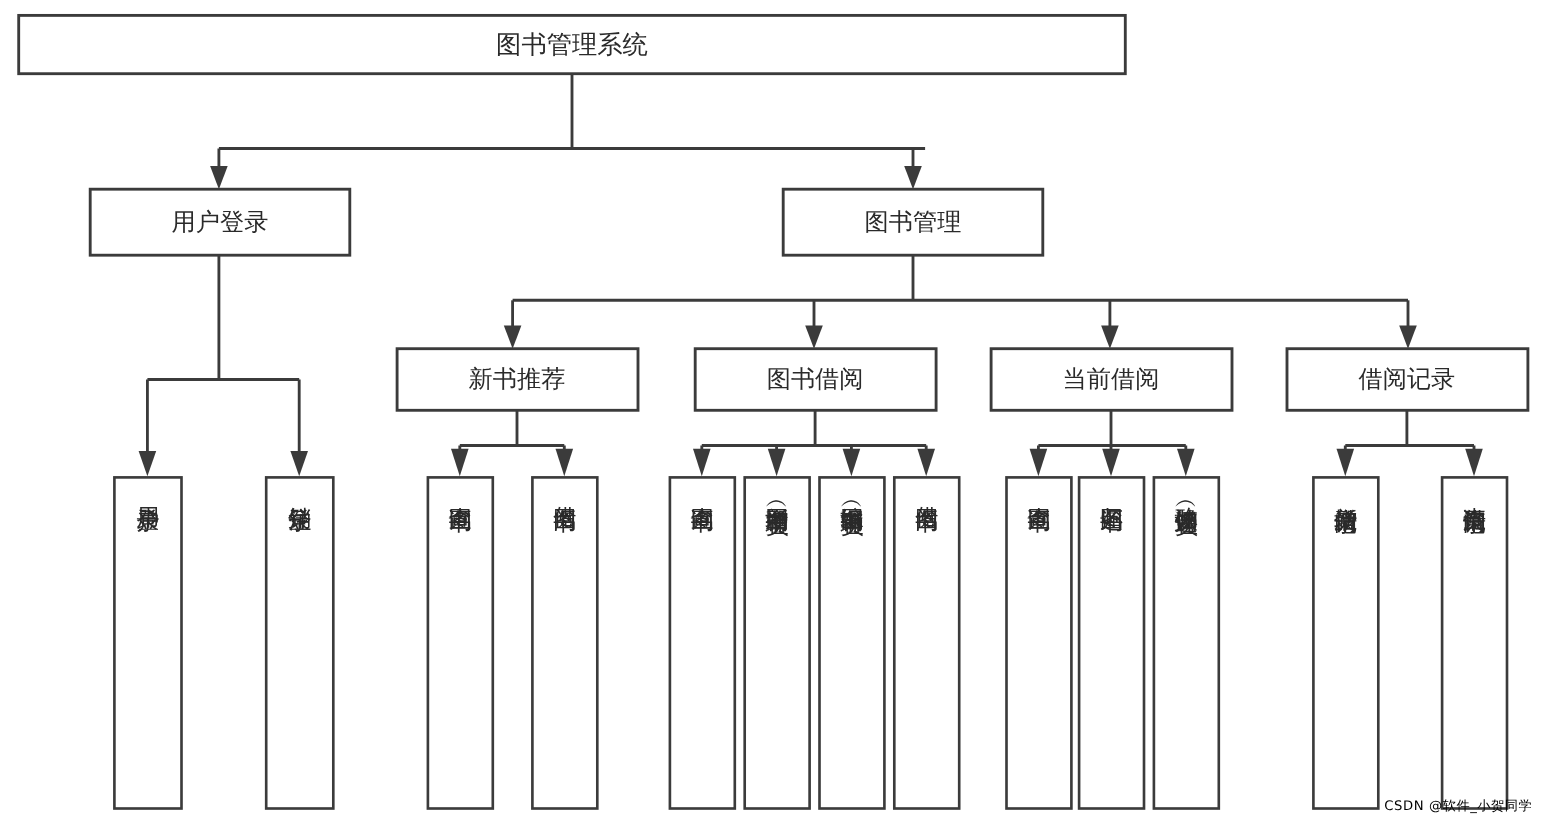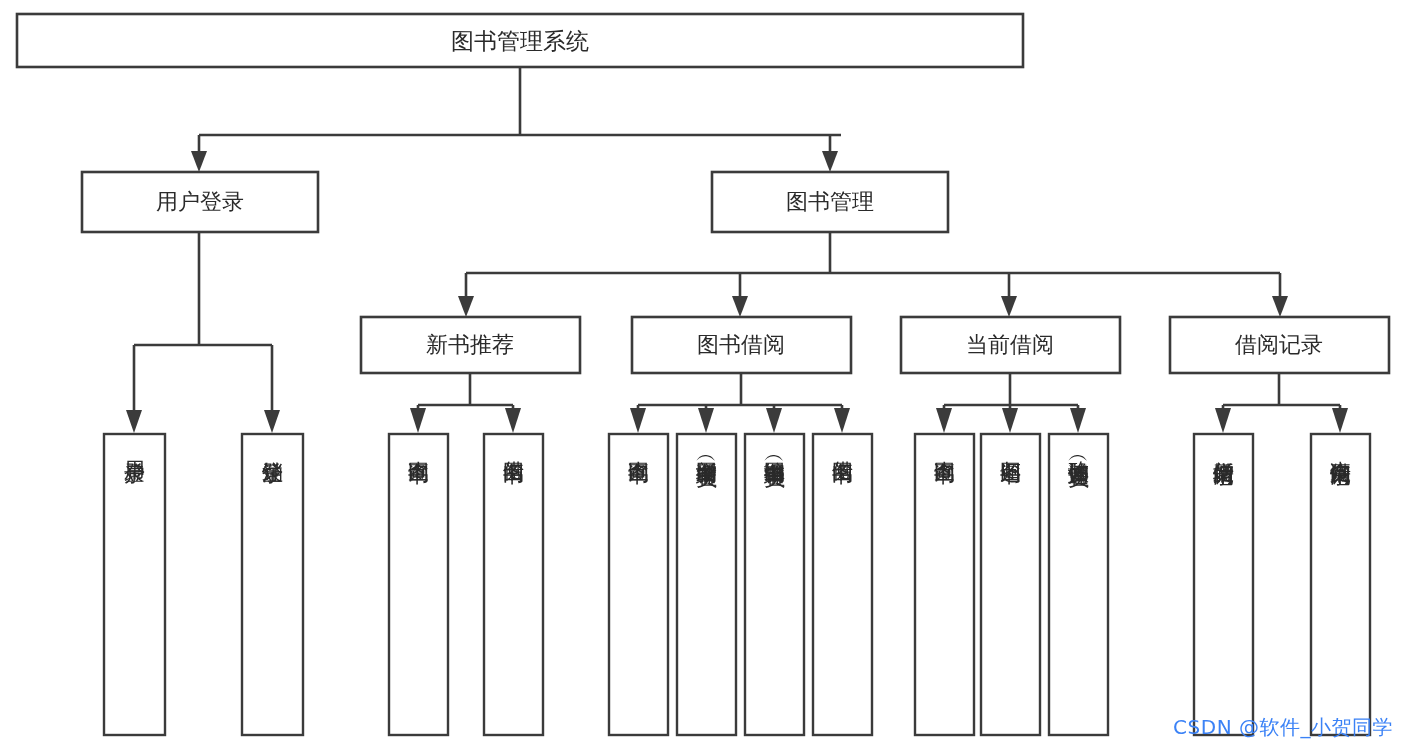--- a/index.html
+++ b/index.html
@@ -55,22 +55,22 @@
   .label-h {
     font-size: 22px;
   }
   .label-root {
     font-size: 23px;
   }
   .watermark {
     position: absolute;
     right: 12px;
     bottom: 6px;
-    color: #3b82f6;
-    font-size: 20px;
+    color: #000000;
+    font-size: 12px;
     font-family: "DejaVu Sans", "Liberation Sans", sans-serif;
     letter-spacing: 0.5px;
     white-space: nowrap;
     user-select: none;
   }
   .vlabel-box {
     position: absolute;
     display: flex;
     align-items: flex-start;
     justify-content: center;

